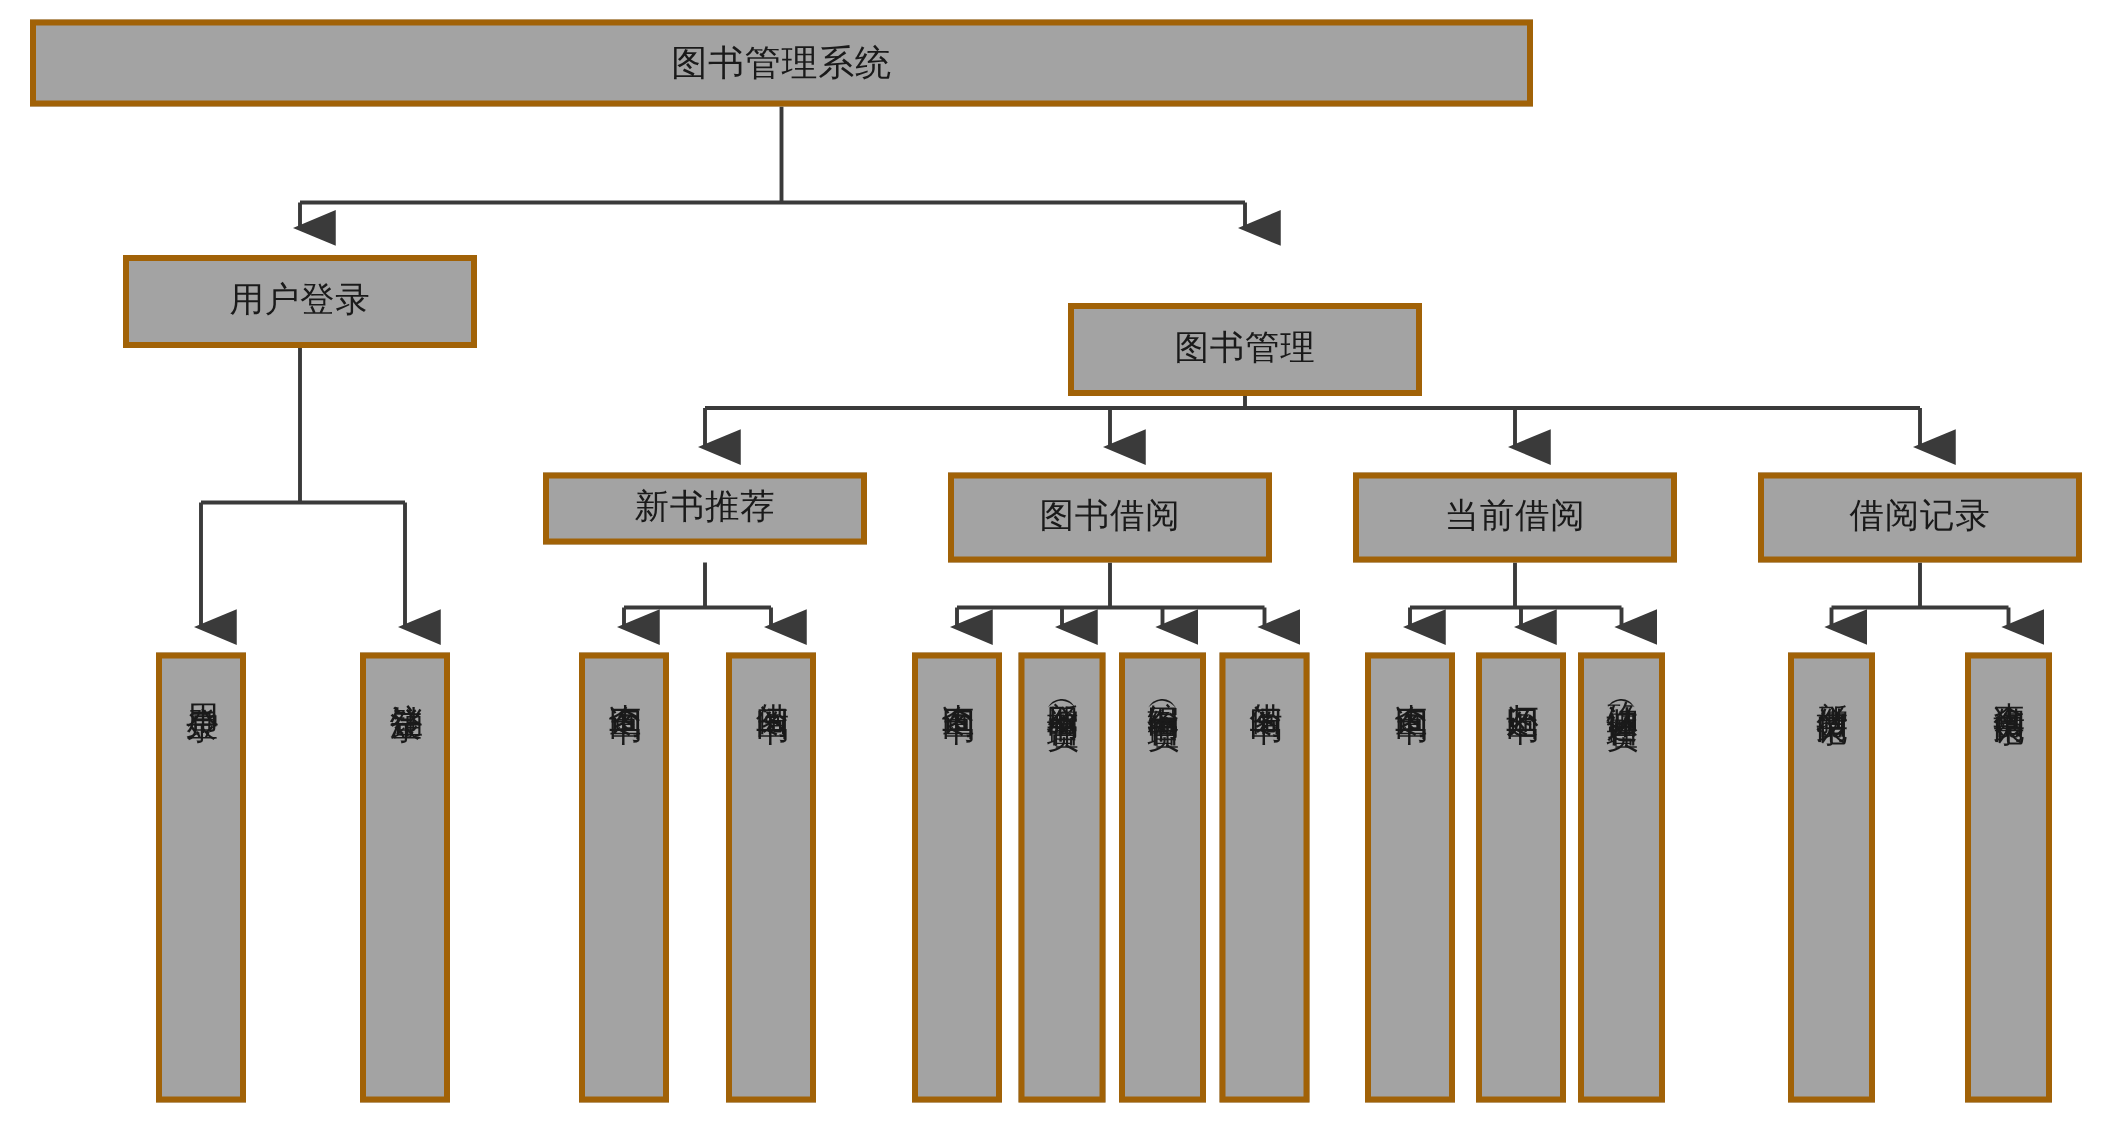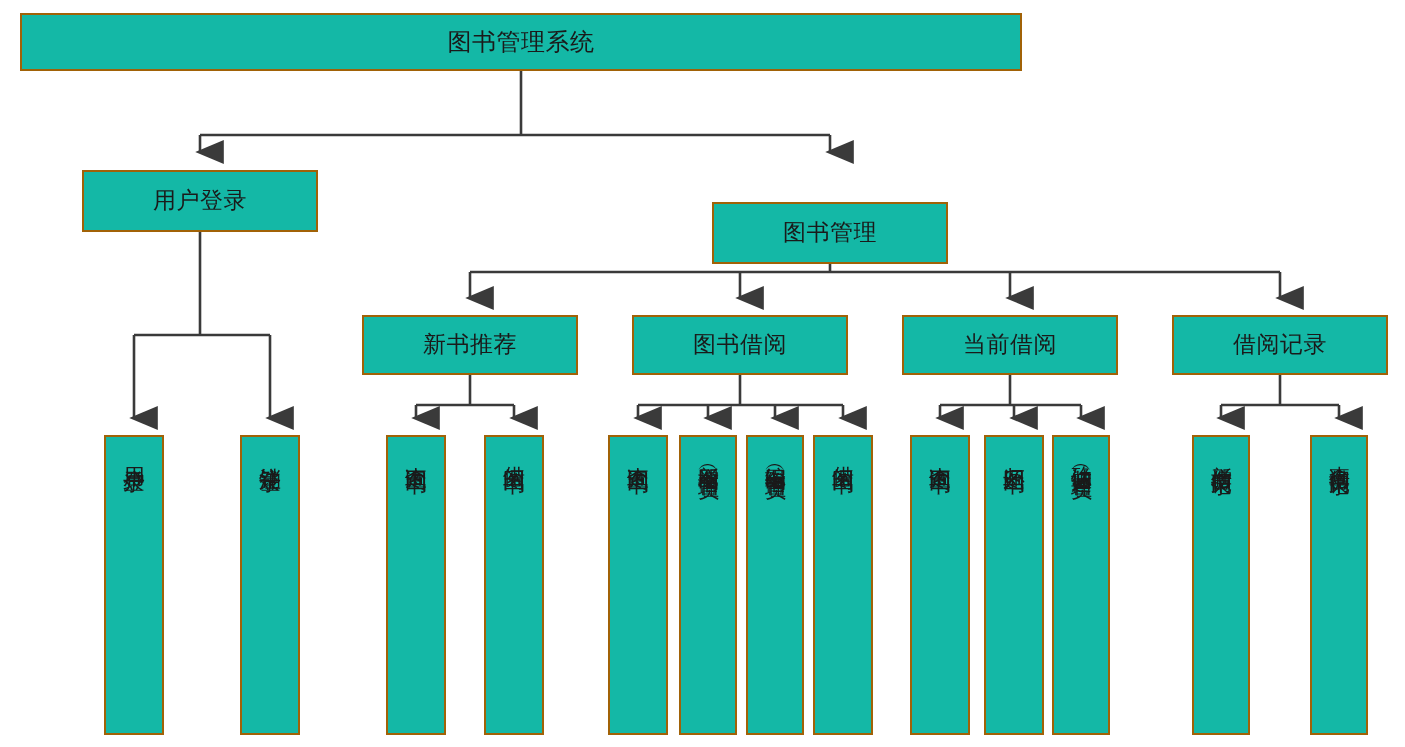--- a/index.html
+++ b/index.html
@@ -19,22 +19,22 @@
     position: absolute;
     left: 0;
     top: 0;
     width: 1405px;
     height: 747px;
     pointer-events: none;
   }
   .node {
     position: absolute;
     box-sizing: border-box;
-    background: #14b8a6;
-    border: 2px solid #a16207;
+    background: #a3a3a3;
+    border: 4px solid #a16207;
     display: flex;
     align-items: center;
     justify-content: center;
     color: #1a1a1a;
   }
   .node .label {
     display: block;
     text-align: center;
     line-height: 1.18;
     letter-spacing: 0.5px;
@@ -127,21 +127,21 @@
     <span class="label">图书管理系统</span>
   </div>
 
   <div class="node h-node" style="left: 82px; top: 170px; width: 236px; height: 62px;">
     <span class="label">用户登录</span>
   </div>
   <div class="node h-node" style="left: 712px; top: 170px; width: 236px; height: 62px; margin-top: 32px;">
     <span class="label">图书管理</span>
   </div>
 
-  <div class="node h-node" style="left: 362px; top: 315px; width: 216px; height: 60px;">
+  <div class="node h-node" style="left: 362px; top: 315px; width: 216px; height: 48px;">
     <span class="label">新书推荐</span>
   </div>
   <div class="node h-node" style="left: 902px; top: 315px; width: 216px; height: 60px;">
     <span class="label">当前借阅</span>
   </div>
   <div class="node h-node" style="left: 632px; top: 315px; width: 216px; height: 60px;">
     <span class="label">图书借阅</span>
   </div>
   <div class="node h-node" style="left: 1172px; top: 315px; width: 216px; height: 60px;">
     <span class="label">借阅记录</span>

